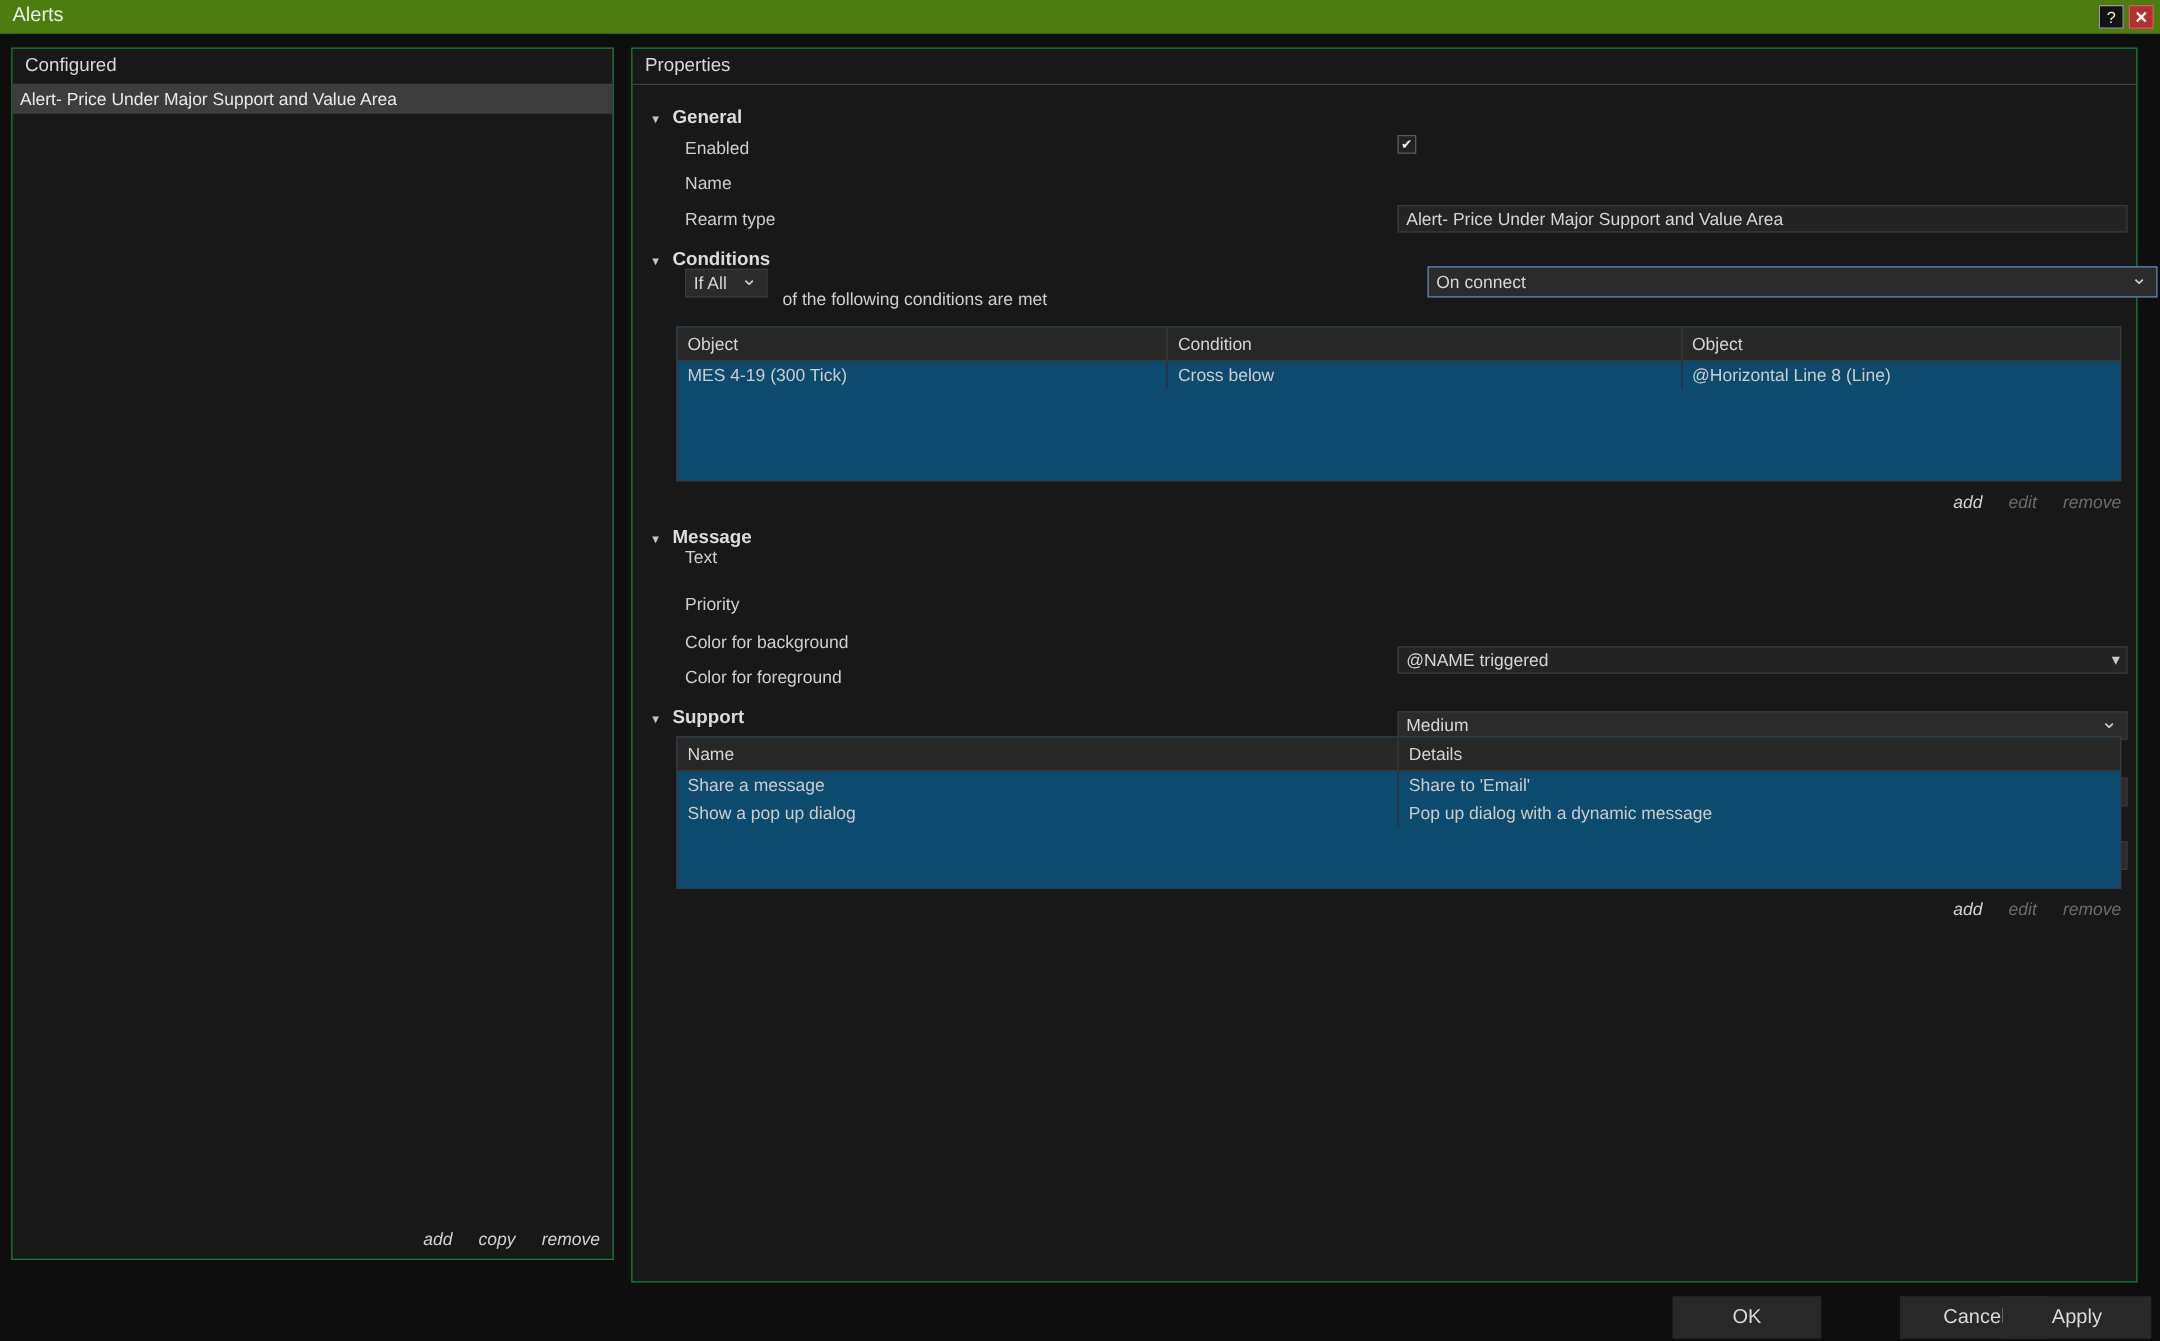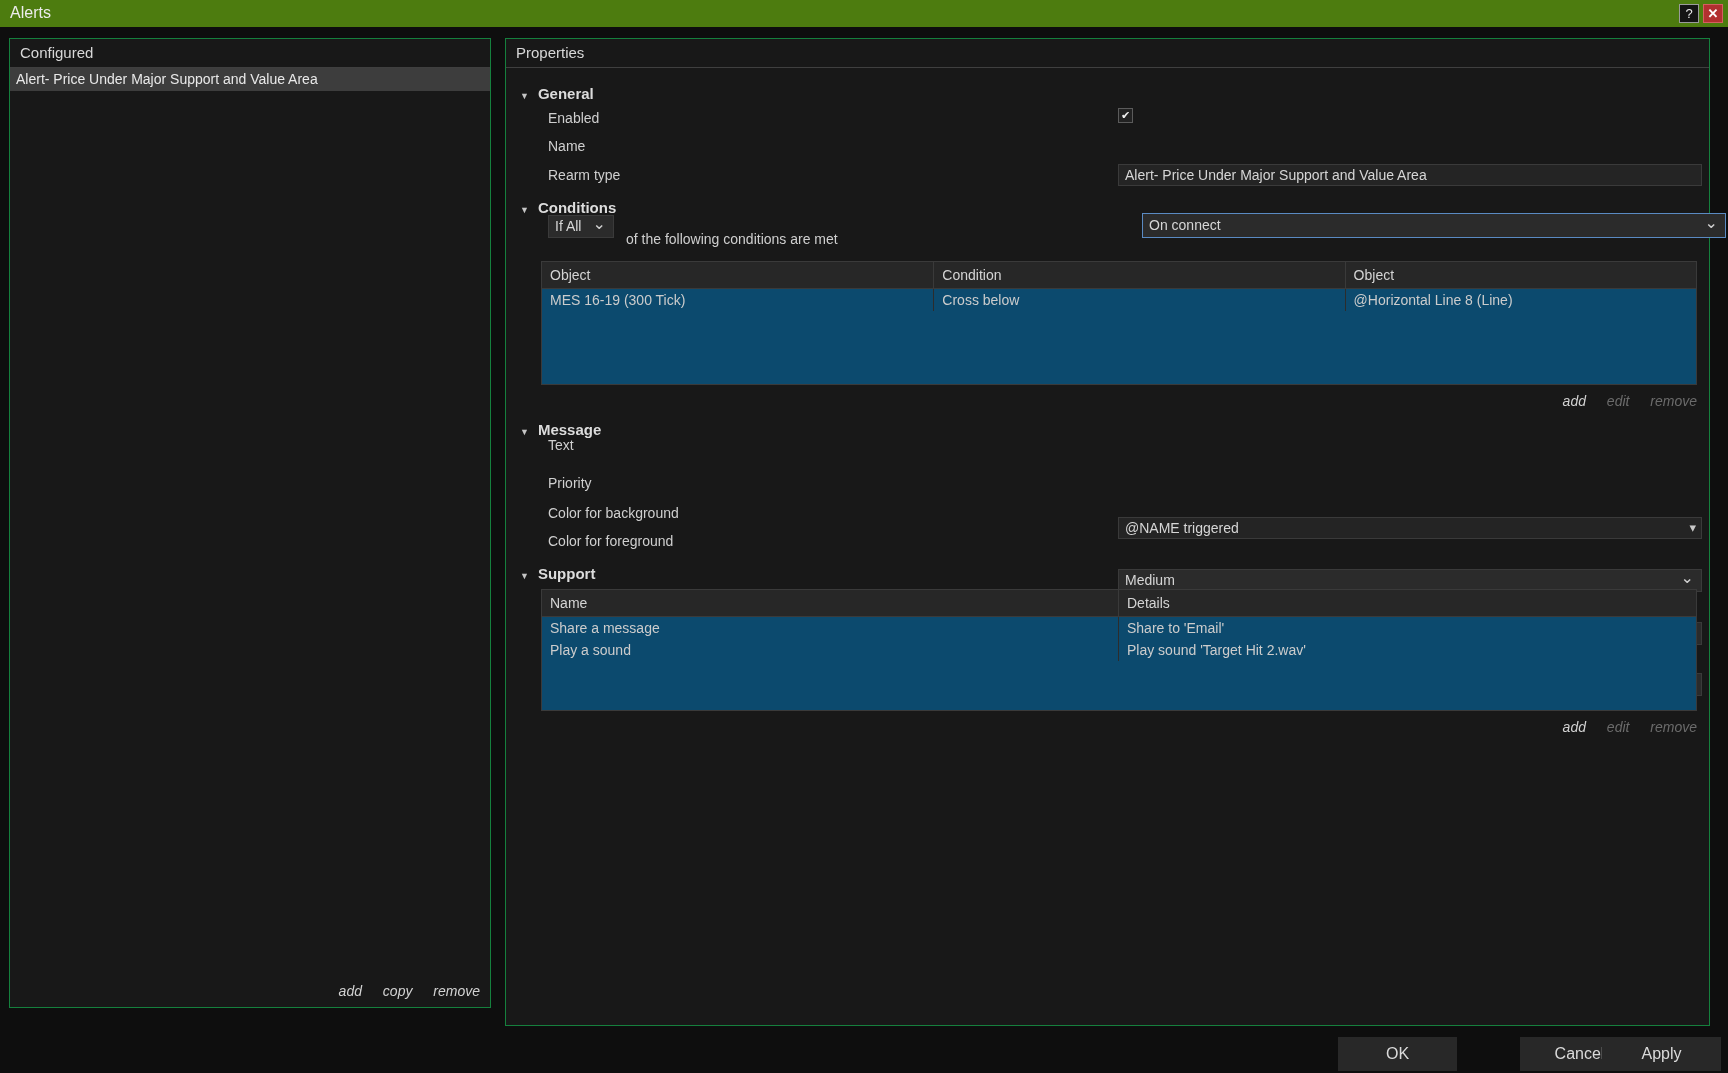--- a/index.html
+++ b/index.html
@@ -137,21 +137,21 @@
     </div>
     <div class="prop-label" style="left:120px; top:192px">of the following conditions are met</div>
 
     <div class="table" style="left:35px; top:222px; width:1156px; height:124px;">
       <div class="thead">
         <div class="th" style="width:393px">Object</div>
         <div class="th" style="width:412px">Condition</div>
         <div class="th" style="width:351px">Object</div>
       </div>
       <div class="trow">
-        <div class="td" style="width:393px">MES 16-19 (300 Tick)</div>
+        <div class="td" style="width:393px">MES 4-19 (300 Tick)</div>
         <div class="td" style="width:412px">Cross below</div>
         <div class="td" style="width:351px">@Horizontal Line 8 (Line)</div>
       </div>
     </div>
 
     <div class="links" style="left:35px; top:354px; width:1156px;">
       <span class="link">add</span>
       <span class="link disabled">edit</span>
       <span class="link disabled">remove</span>
     </div>
@@ -195,22 +195,22 @@
     <div class="table" style="left:35px; top:550px; width:1156px; height:122px;">
       <div class="thead">
         <div class="th" style="width:578px">Name</div>
         <div class="th" style="width:578px">Details</div>
       </div>
       <div class="trow">
         <div class="td" style="width:578px">Share a message</div>
         <div class="td" style="width:578px">Share to 'Email'</div>
       </div>
       <div class="trow">
-        <div class="td" style="width:578px">Play a sound</div>
-        <div class="td" style="width:578px">Play sound 'Target Hit 2.wav'</div>
+        <div class="td" style="width:578px">Show a pop up dialog</div>
+        <div class="td" style="width:578px">Pop up dialog with a dynamic message</div>
       </div>
     </div>
 
     <div class="links" style="left:35px; top:680px; width:1156px;">
       <span class="link">add</span>
       <span class="link disabled">edit</span>
       <span class="link disabled">remove</span>
     </div>
   </div>
 

